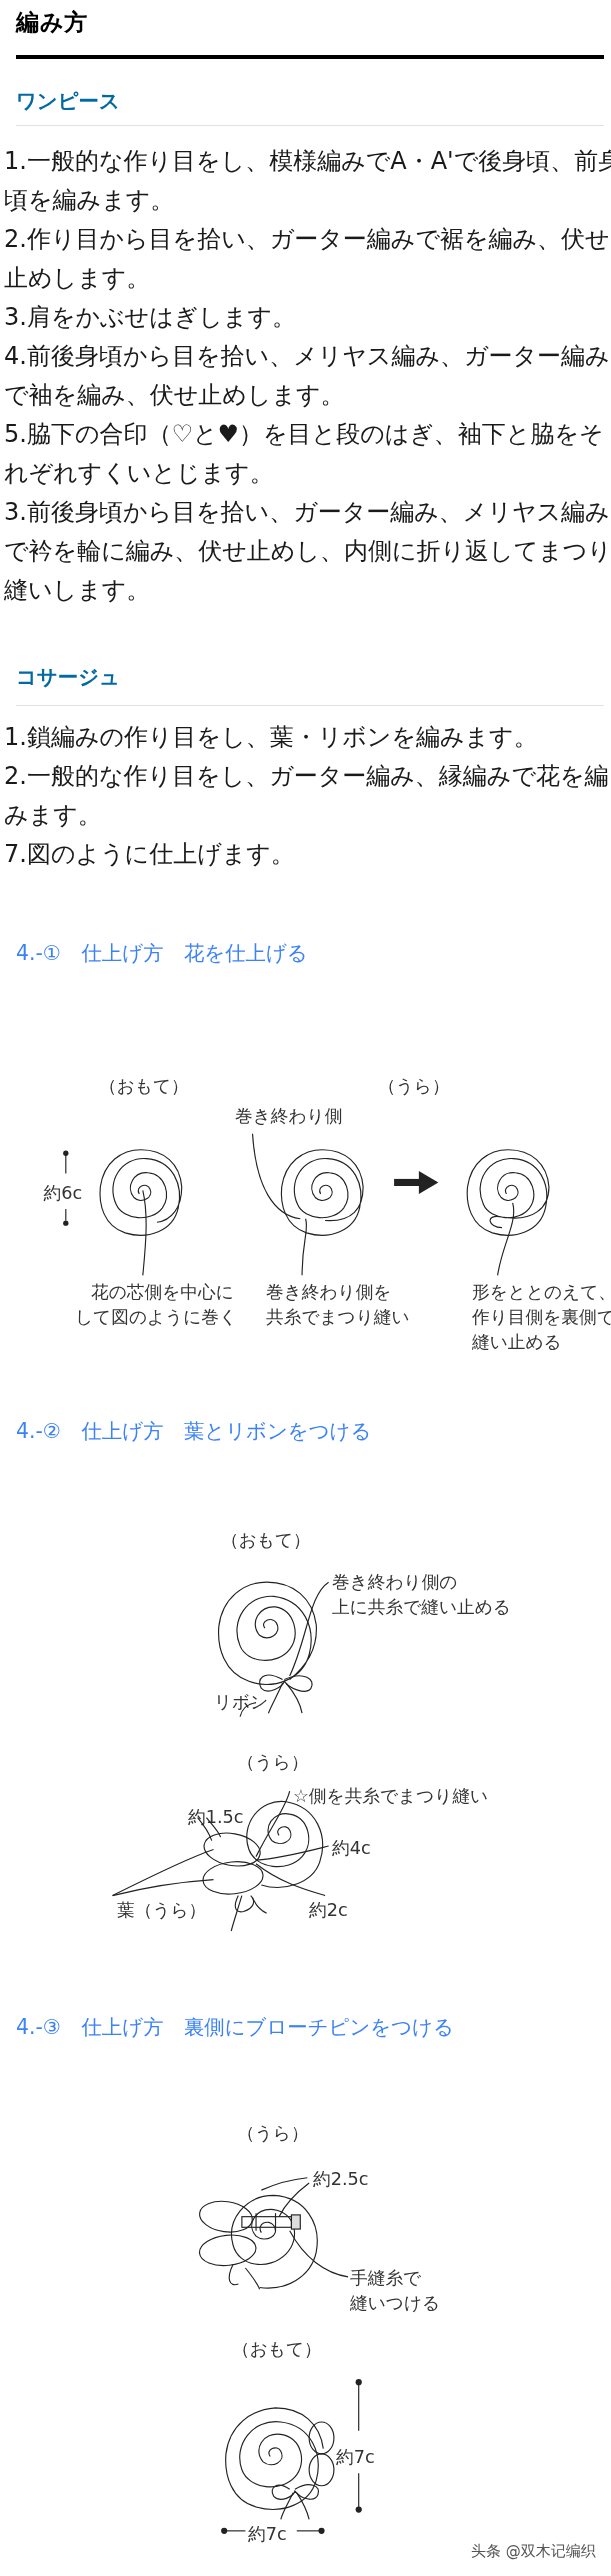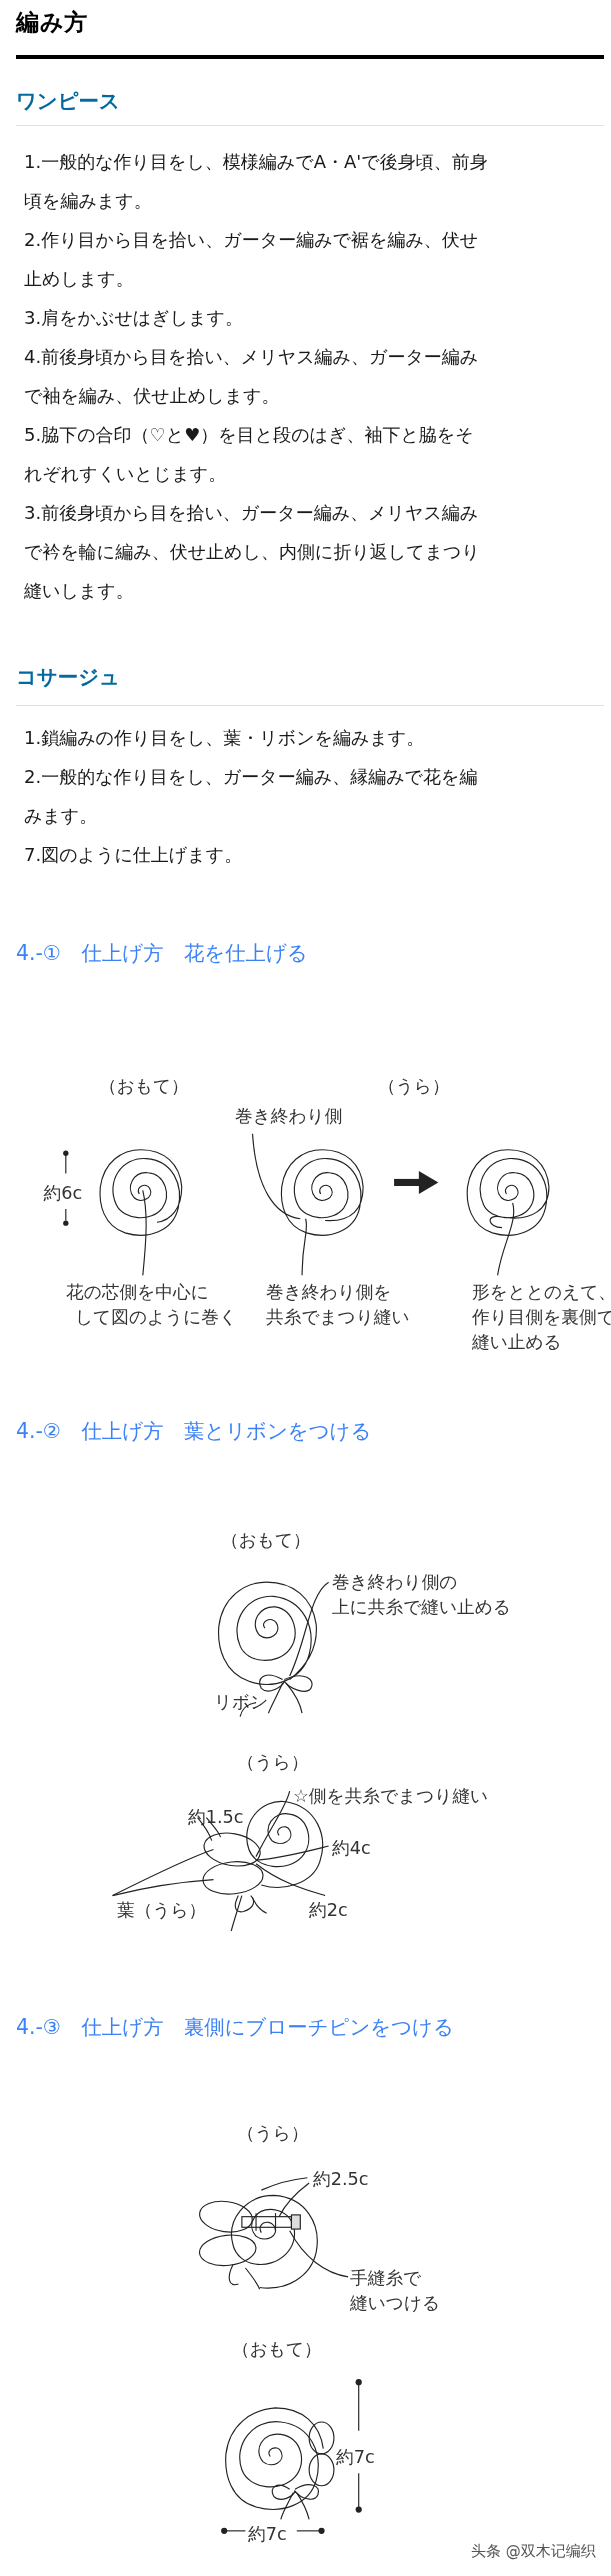--- a/index.html
+++ b/index.html
@@ -16,22 +16,22 @@
   .rule-thick {
     position: absolute; left: 16px; top: 55px; width: 588px; height: 3.5px; background: #000;
   }
   .h2 {
     position: absolute; left: 16px; font-size: 20.4px; font-weight: bold; color: #0369a1;
   }
   .rule-thin {
     position: absolute; left: 16px; width: 588px; height: 0.9px; background: #e2e2e2;
   }
   .para {
-    position: absolute; left: 24px; width: 581px;
-    font-size: 18px; line-height: 39px; color: #1a1a1a;
+    position: absolute; left: 4px; width: 581px;
+    font-size: 24px; line-height: 39px; color: #1a1a1a;
   }
   .para div { white-space: nowrap; }
   .step-title {
     position: absolute; left: 16px; font-size: 20.4px; color: #3b82f6; white-space: nowrap;
   }
   .fig { position: absolute; margin-left: 24px; }
   .lbl {
     position: absolute; font-size: 17.7px; color: #333; white-space: nowrap; line-height: 25px;
   }
   .watermark {
@@ -100,21 +100,21 @@
       </g>
       <circle cx="47" cy="102" r="3" fill="#222"></circle>
       <circle cx="47" cy="181" r="3" fill="#222"></circle>
 
       <g>
         <rect x="418" y="131" width="32" height="8" fill="#222"></rect>
         <polygon points="446,122 468,135 446,148" fill="#222"></polygon>
       </g>
     </svg>
 
-    <div class="lbl" style="left:42px; top:217px">花の芯側を中心に</div>
+    <div class="lbl" style="left:67px; top:217px">花の芯側を中心に</div>
     <div class="lbl" style="left:51px; top:242px">して図のように巻く</div>
     <div class="lbl" style="left:242px; top:217px">巻き終わり側を</div>
     <div class="lbl" style="left:242px; top:242px">共糸でまつり縫い</div>
     <div class="lbl" style="left:448px; top:217px">形をととのえて、</div>
     <div class="lbl" style="left:448px; top:242px">作り目側を裏側で</div>
     <div class="lbl" style="left:448px; top:267px">縫い止める</div>
   </div>
 
   <div class="step-title" style="top:1417px">4.-②　仕上げ方　葉とリボンをつける</div>
 

